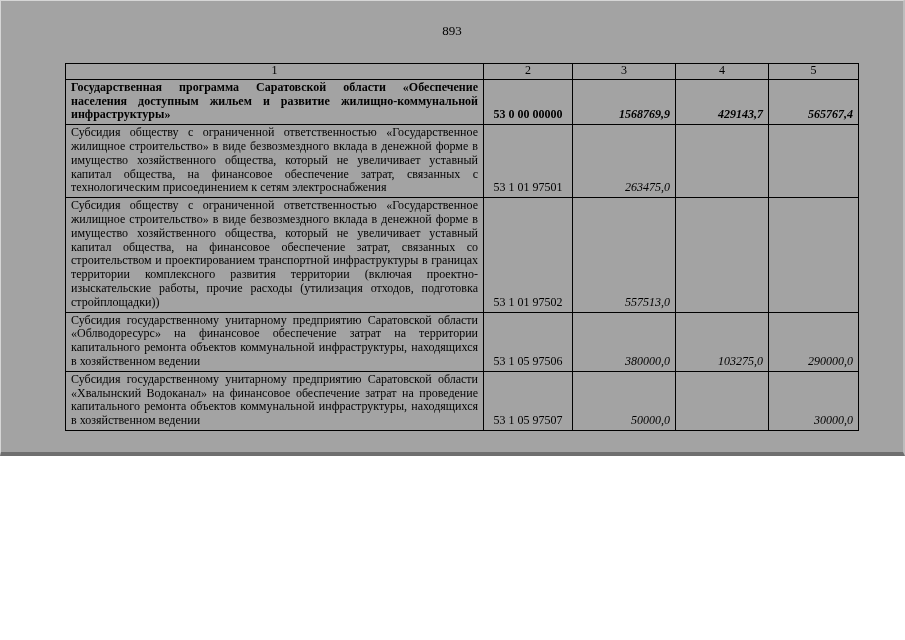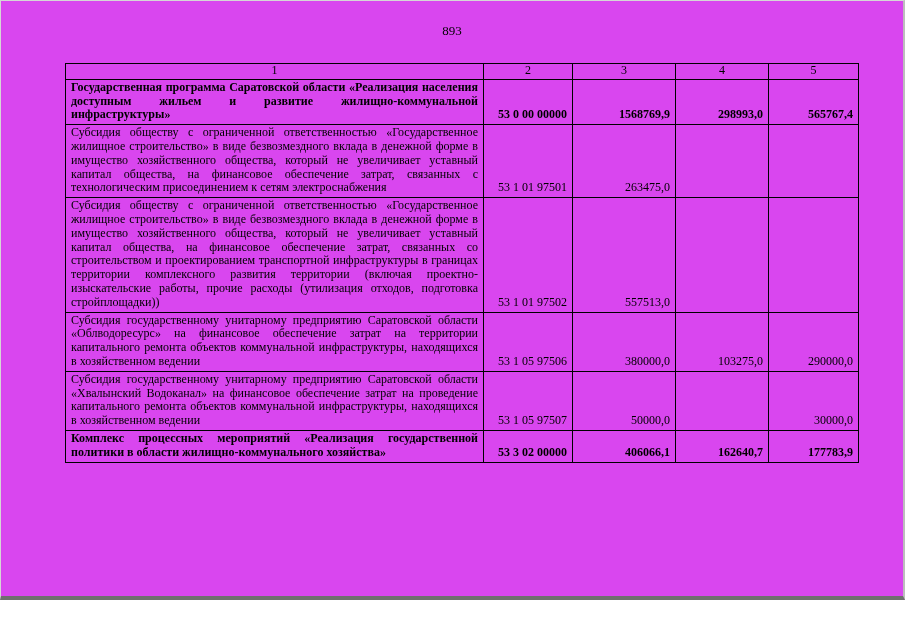--- a/index.html
+++ b/index.html
@@ -3,23 +3,23 @@
 <meta charset="utf-8">
 <style>
   html, body {
     margin: 0;
     padding: 0;
     background: #ffffff;
   }
   .page {
     position: relative;
     width: 905px;
-    height: 600px;
+    height: 456px;
     box-sizing: border-box;
-    background: #d946ef;
+    background: #a3a3a3;
     border-top: 1px solid #d6d6d6;
     border-left: 1px solid #d6d6d6;
     border-right: 2px solid #bdbdbd;
     border-bottom: 4px solid #6f6f6f;
     overflow: hidden;
     font-family: "Liberation Serif", "DejaVu Serif", serif;
     color: #000000;
   }
   .page-number {
     text-align: center;
@@ -50,31 +50,32 @@
     text-align: center;
     padding: 0 2px 1px 2px;
     font-size: 12px;
   }
   td.desc {
     text-align: justify;
     vertical-align: top;
     hyphens: auto;
   }
   td.code {
-    text-align: right;
+    text-align: center;
     vertical-align: bottom;
     padding-left: 2px;
     padding-right: 2px;
     white-space: nowrap;
   }
   td.num {
     text-align: right;
     vertical-align: bottom;
     padding-right: 5px;
     white-space: nowrap;
+    font-style: italic;
   }
   tr.bold td {
     font-weight: bold;
   }
 </style>
 </head>
 <body>
 
 <div class="page">
 
@@ -92,24 +93,24 @@
       <tr>
         <th>1</th>
         <th>2</th>
         <th>3</th>
         <th>4</th>
         <th>5</th>
       </tr>
     </thead>
     <tbody>
         <tr class="bold">
-      <td class="desc">Государственная программа Саратовской области «Реализация населения доступным жильем и развитие жилищно-коммунальной инфраструктуры»</td>
+      <td class="desc">Государственная программа Саратовской области «Обеспечение населения доступным жильем и развитие жилищно-коммунальной инфраструктуры»</td>
       <td class="code">53 0 00 00000</td>
       <td class="num">1568769,9</td>
-      <td class="num">298993,0</td>
+      <td class="num">429143,7</td>
       <td class="num">565767,4</td>
     </tr>
         <tr>
       <td class="desc">Субсидия обществу с ограниченной ответственностью «Государственное жилищное строительство» в виде безвозмездного вклада в денежной форме в имущество хозяйственного общества, который не увеличивает уставный капитал общества, на финансовое обеспечение затрат, связанных с технологическим присоединением к сетям электроснабжения</td>
       <td class="code">53 1 01 97501</td>
       <td class="num">263475,0</td>
       <td class="num"></td>
       <td class="num"></td>
     </tr>
         <tr>
@@ -126,23 +127,16 @@
       <td class="num">103275,0</td>
       <td class="num">290000,0</td>
     </tr>
         <tr>
       <td class="desc">Субсидия государственному унитарному предприятию Саратовской области «Хвалынский Водоканал» на финансовое обеспечение затрат на проведение капитального ремонта объектов коммунальной инфраструктуры, находящихся в хозяйственном ведении</td>
       <td class="code">53 1 05 97507</td>
       <td class="num">50000,0</td>
       <td class="num"></td>
       <td class="num">30000,0</td>
     </tr>
-        <tr class="bold">
-      <td class="desc">Комплекс процессных мероприятий «Реализация государственной политики в области жилищно-коммунального хозяйства»</td>
-      <td class="code">53 3 02 00000</td>
-      <td class="num">406066,1</td>
-      <td class="num">162640,7</td>
-      <td class="num">177783,9</td>
-    </tr>
       </tbody>
   </table>
 
 </div>
 
 </body></html>

